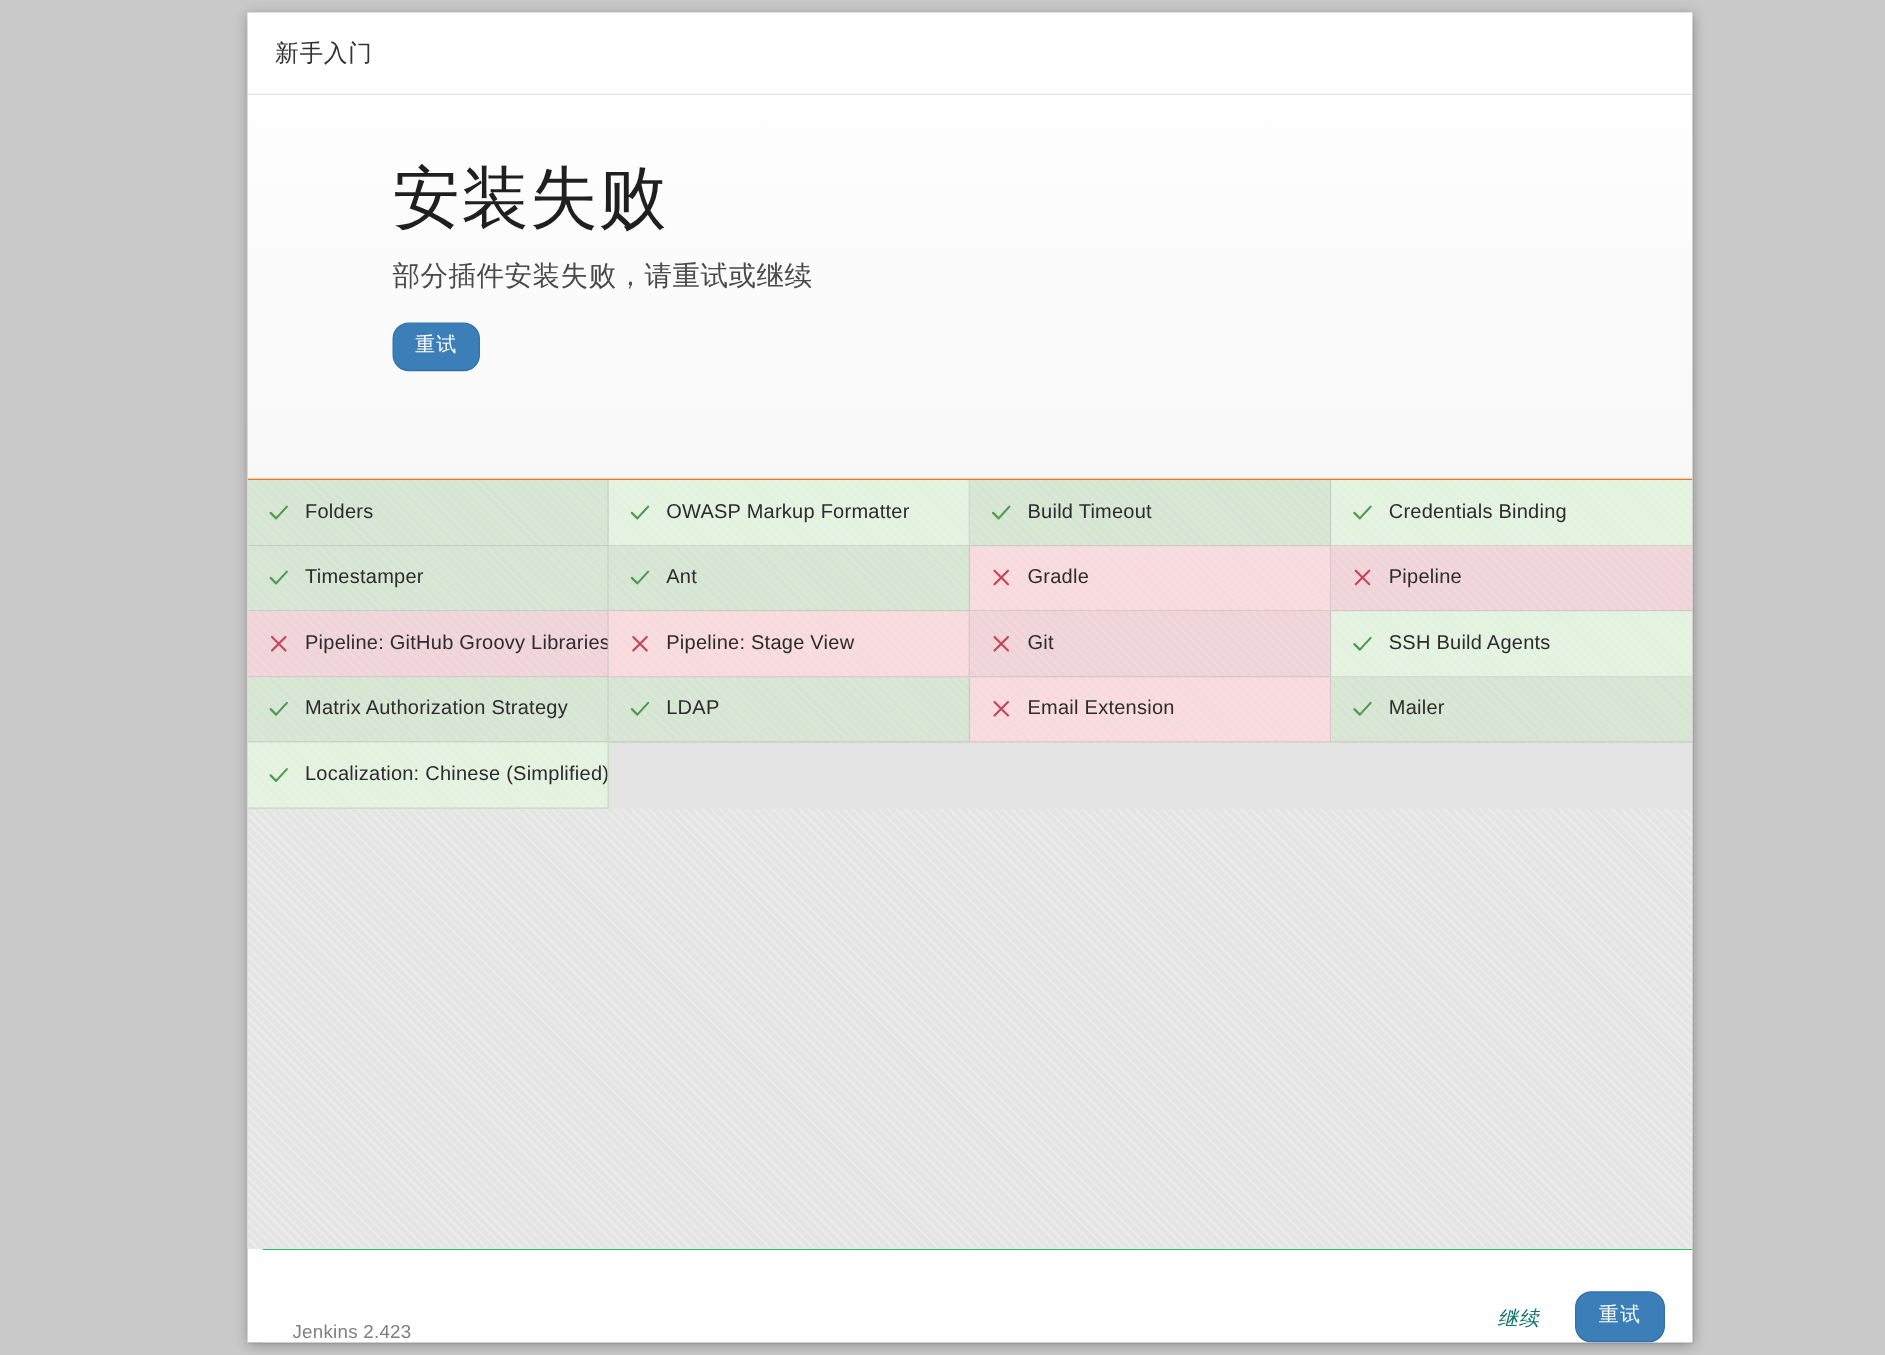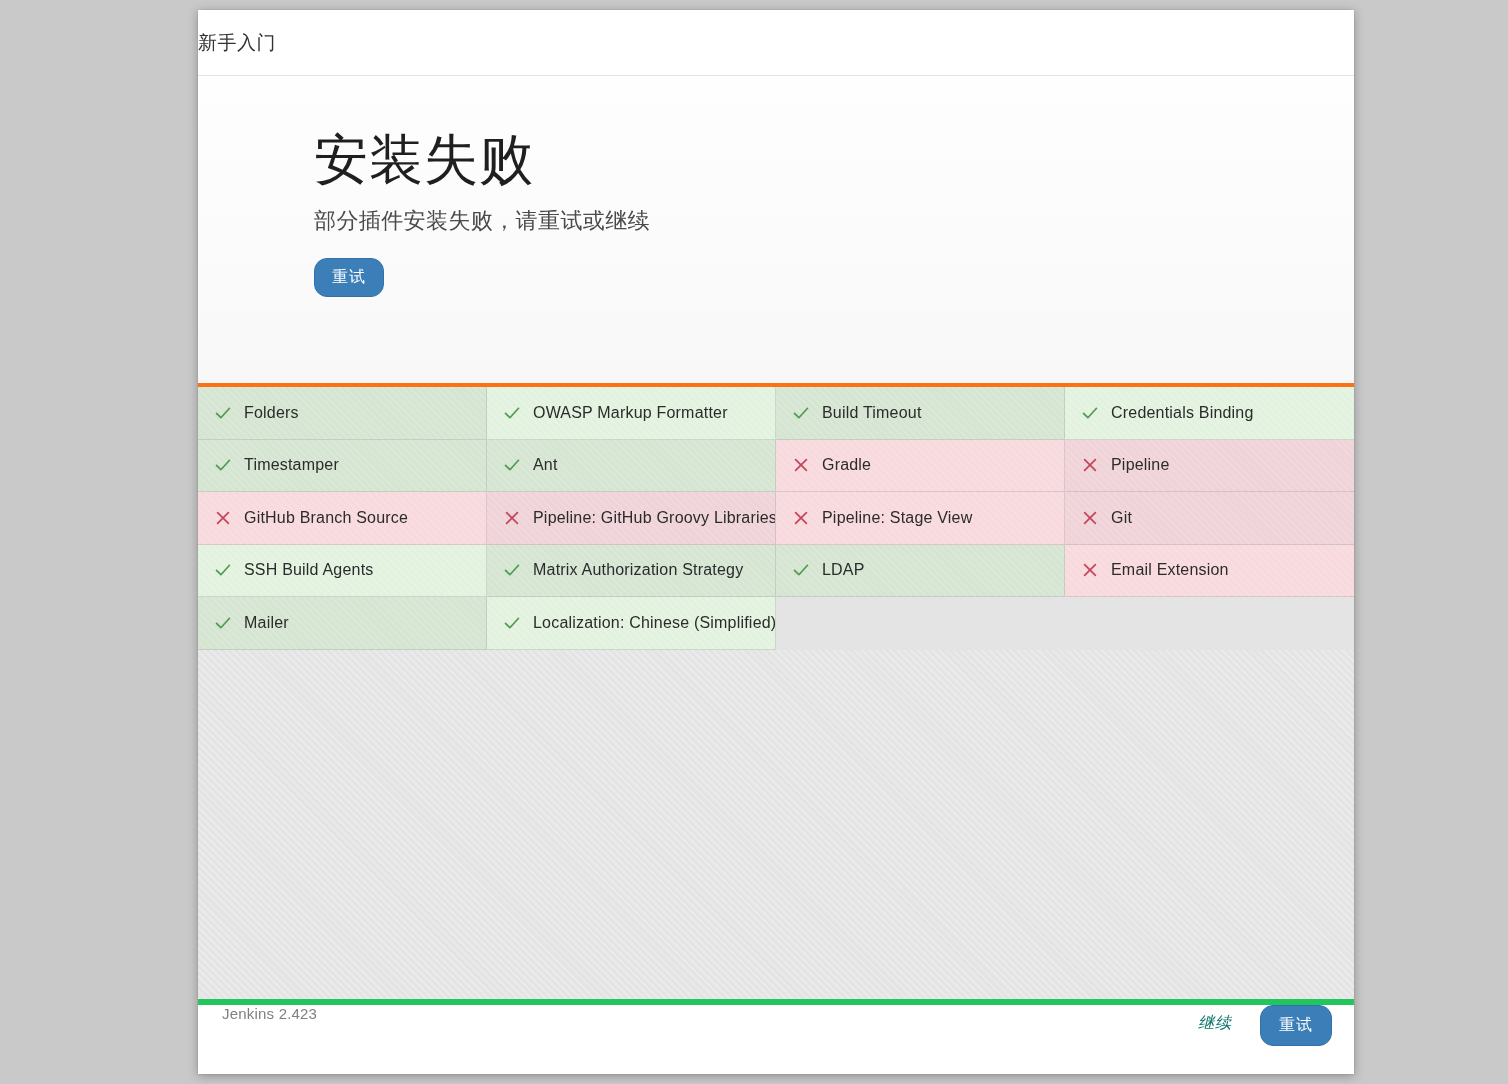--- a/index.html
+++ b/index.html
@@ -31,20 +31,21 @@
   }
 
   
   #wizard-header {
     height: 66px;
     flex: 0 0 66px;
     background: #ffffff;
     border-bottom: 1px solid #e3e3e3;
     display: flex;
     align-items: center;
+    padding-left: 22px;
   }
   #wizard-header .title {
     font-size: 19px;
     color: #333333;
     letter-spacing: 0.5px;
     font-weight: 400;
   }
 
   
   #wizard-body {
@@ -90,21 +91,21 @@
     font-family: inherit;
     line-height: 1.1;
     letter-spacing: 1px;
   }
 
   
   #plugin-grid {
     flex: 0 0 auto;
     display: grid;
     grid-template-columns: repeat(4, 1fr);
-    border-top: 4px solid #f97316;
+    border-top: 1px solid #f97316;
     background: #e4e4e4;
   }
   .plugin-cell {
     height: 52.5px;
     display: flex;
     align-items: center;
     padding-left: 14px;
     font-size: 16px;
     color: #2b2b2b;
     border-bottom: 1px solid rgba(150,150,150,0.30);
@@ -149,24 +150,25 @@
         rgba(255,255,255,0.25) 2px,
         rgba(0,0,0,0.00) 2px,
         rgba(0,0,0,0.00) 5px);
   }
 
   
   #wizard-footer {
     flex: 0 0 75px;
     height: 75px;
     background: #ffffff;
-    border-top: 6px solid #22c55e;
-    display: flex;
-    align-items: flex-start;
+    border-top: 1px solid #22c55e;
+    display: flex;
+    align-items: flex-end;
     padding: 0 22px 0 24px;
+    margin-left: 12px;
   }
   #wizard-footer .version {
     font-size: 15px;
     color: #808080;
     letter-spacing: 0.2px;
   }
   #wizard-footer .spacer { flex: 1 1 auto; }
   .btn-link {
     background: none;
     border: none;
@@ -259,28 +261,20 @@
           <span class="plugin-name">Gradle</span>
         </div>
         <div class="plugin-cell fail dark">
           <span class="status-icon">
             <svg width="18" height="18" viewBox="0 0 18 18" aria-hidden="true">
               <path d="M3.6 3.6 L14.4 14.4 M14.4 3.6 L3.6 14.4" fill="none" stroke="#c4455a" stroke-width="1.7" stroke-linecap="round"></path>
             </svg>
           </span>
           <span class="plugin-name">Pipeline</span>
         </div>
-        <div class="plugin-cell fail light">
-          <span class="status-icon">
-            <svg width="18" height="18" viewBox="0 0 18 18" aria-hidden="true">
-              <path d="M3.6 3.6 L14.4 14.4 M14.4 3.6 L3.6 14.4" fill="none" stroke="#c4455a" stroke-width="1.7" stroke-linecap="round"></path>
-            </svg>
-          </span>
-          <span class="plugin-name">GitHub Branch Source</span>
-        </div>
         <div class="plugin-cell fail dark">
           <span class="status-icon">
             <svg width="18" height="18" viewBox="0 0 18 18" aria-hidden="true">
               <path d="M3.6 3.6 L14.4 14.4 M14.4 3.6 L3.6 14.4" fill="none" stroke="#c4455a" stroke-width="1.7" stroke-linecap="round"></path>
             </svg>
           </span>
           <span class="plugin-name">Pipeline: GitHub Groovy Libraries</span>
         </div>
         <div class="plugin-cell fail light">
           <span class="status-icon">

